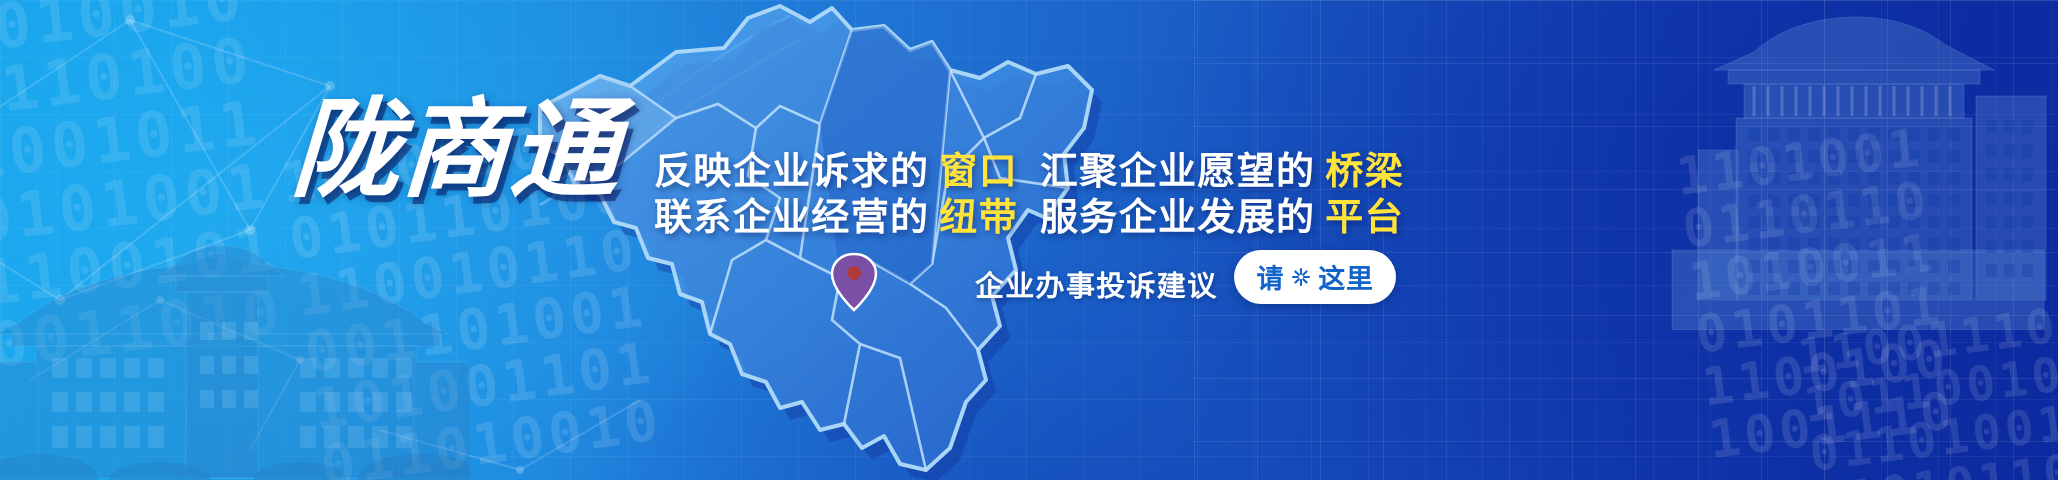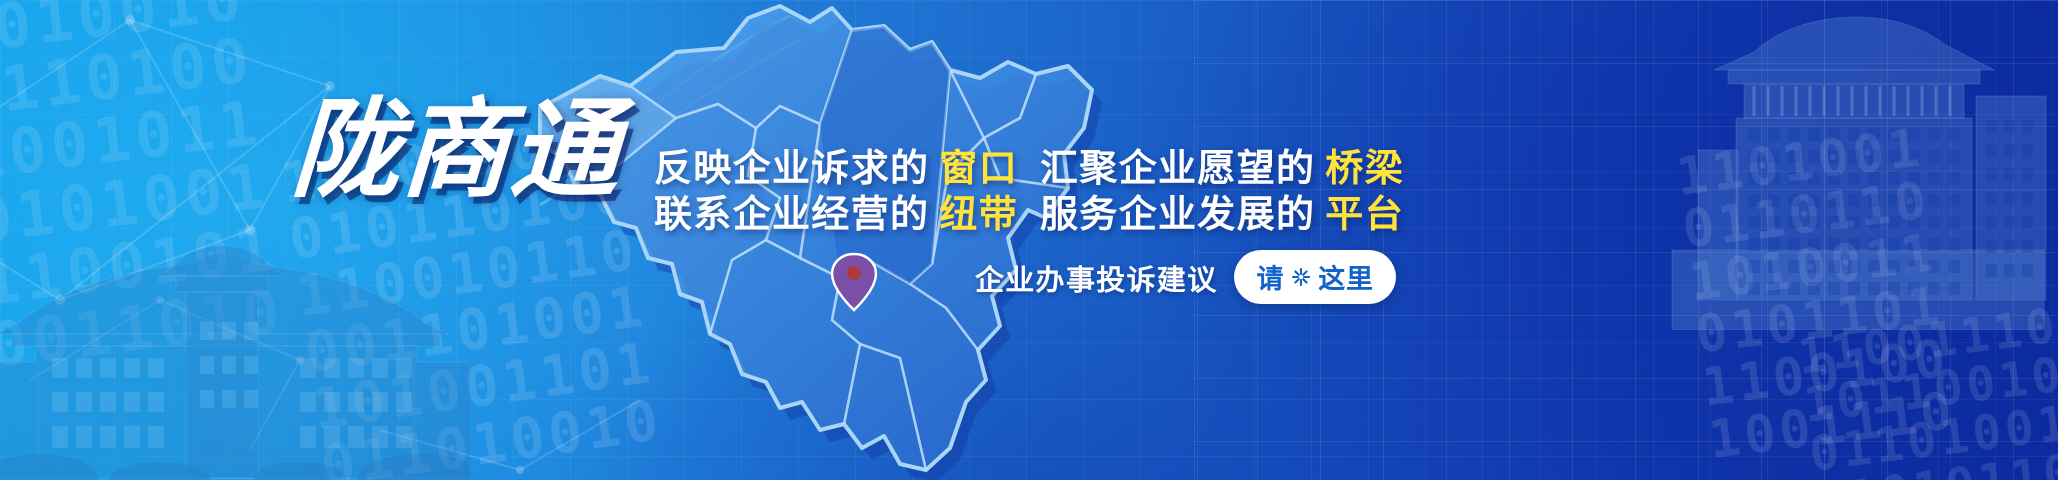--- a/index.html
+++ b/index.html
@@ -147,34 +147,34 @@
   }
 
   .tagline {
     position:absolute;
     white-space:nowrap;
     font-weight:800;
     font-size:38px;
     line-height:1;
     color:#ffffff;
     letter-spacing:.035em;
-    font-family:Liberation Mono, monospace;
+    font-family:Liberation Sans, sans-serif;
     text-shadow:2px 3px 6px rgba(6,24,90,.5);
   }
   .tagline.l1 { left:654px; top:152px; }
   .tagline.l2 { left:654px; top:198px;text-align:center; }
   .tagline .hl { color:#ffe23a; }
   .tagline .gap { display:inline-block; width:22px; }
   .tagline .sp { display:inline-block; width:10px; }
 
   .cta-row {
     position:absolute;
     left:975px; top:250px;
     display:flex;
-    align-items:center;
+    align-items:flex-end;
     gap:17px;
     white-space:nowrap;
   }
   .cta-text {
     font-size:29px;
     font-weight:700;
     color:#ffffff;
     letter-spacing:.045em;
     font-family:"DejaVu Sans","Liberation Sans",sans-serif;
     text-shadow:1px 2px 5px rgba(6,24,90,.45);

